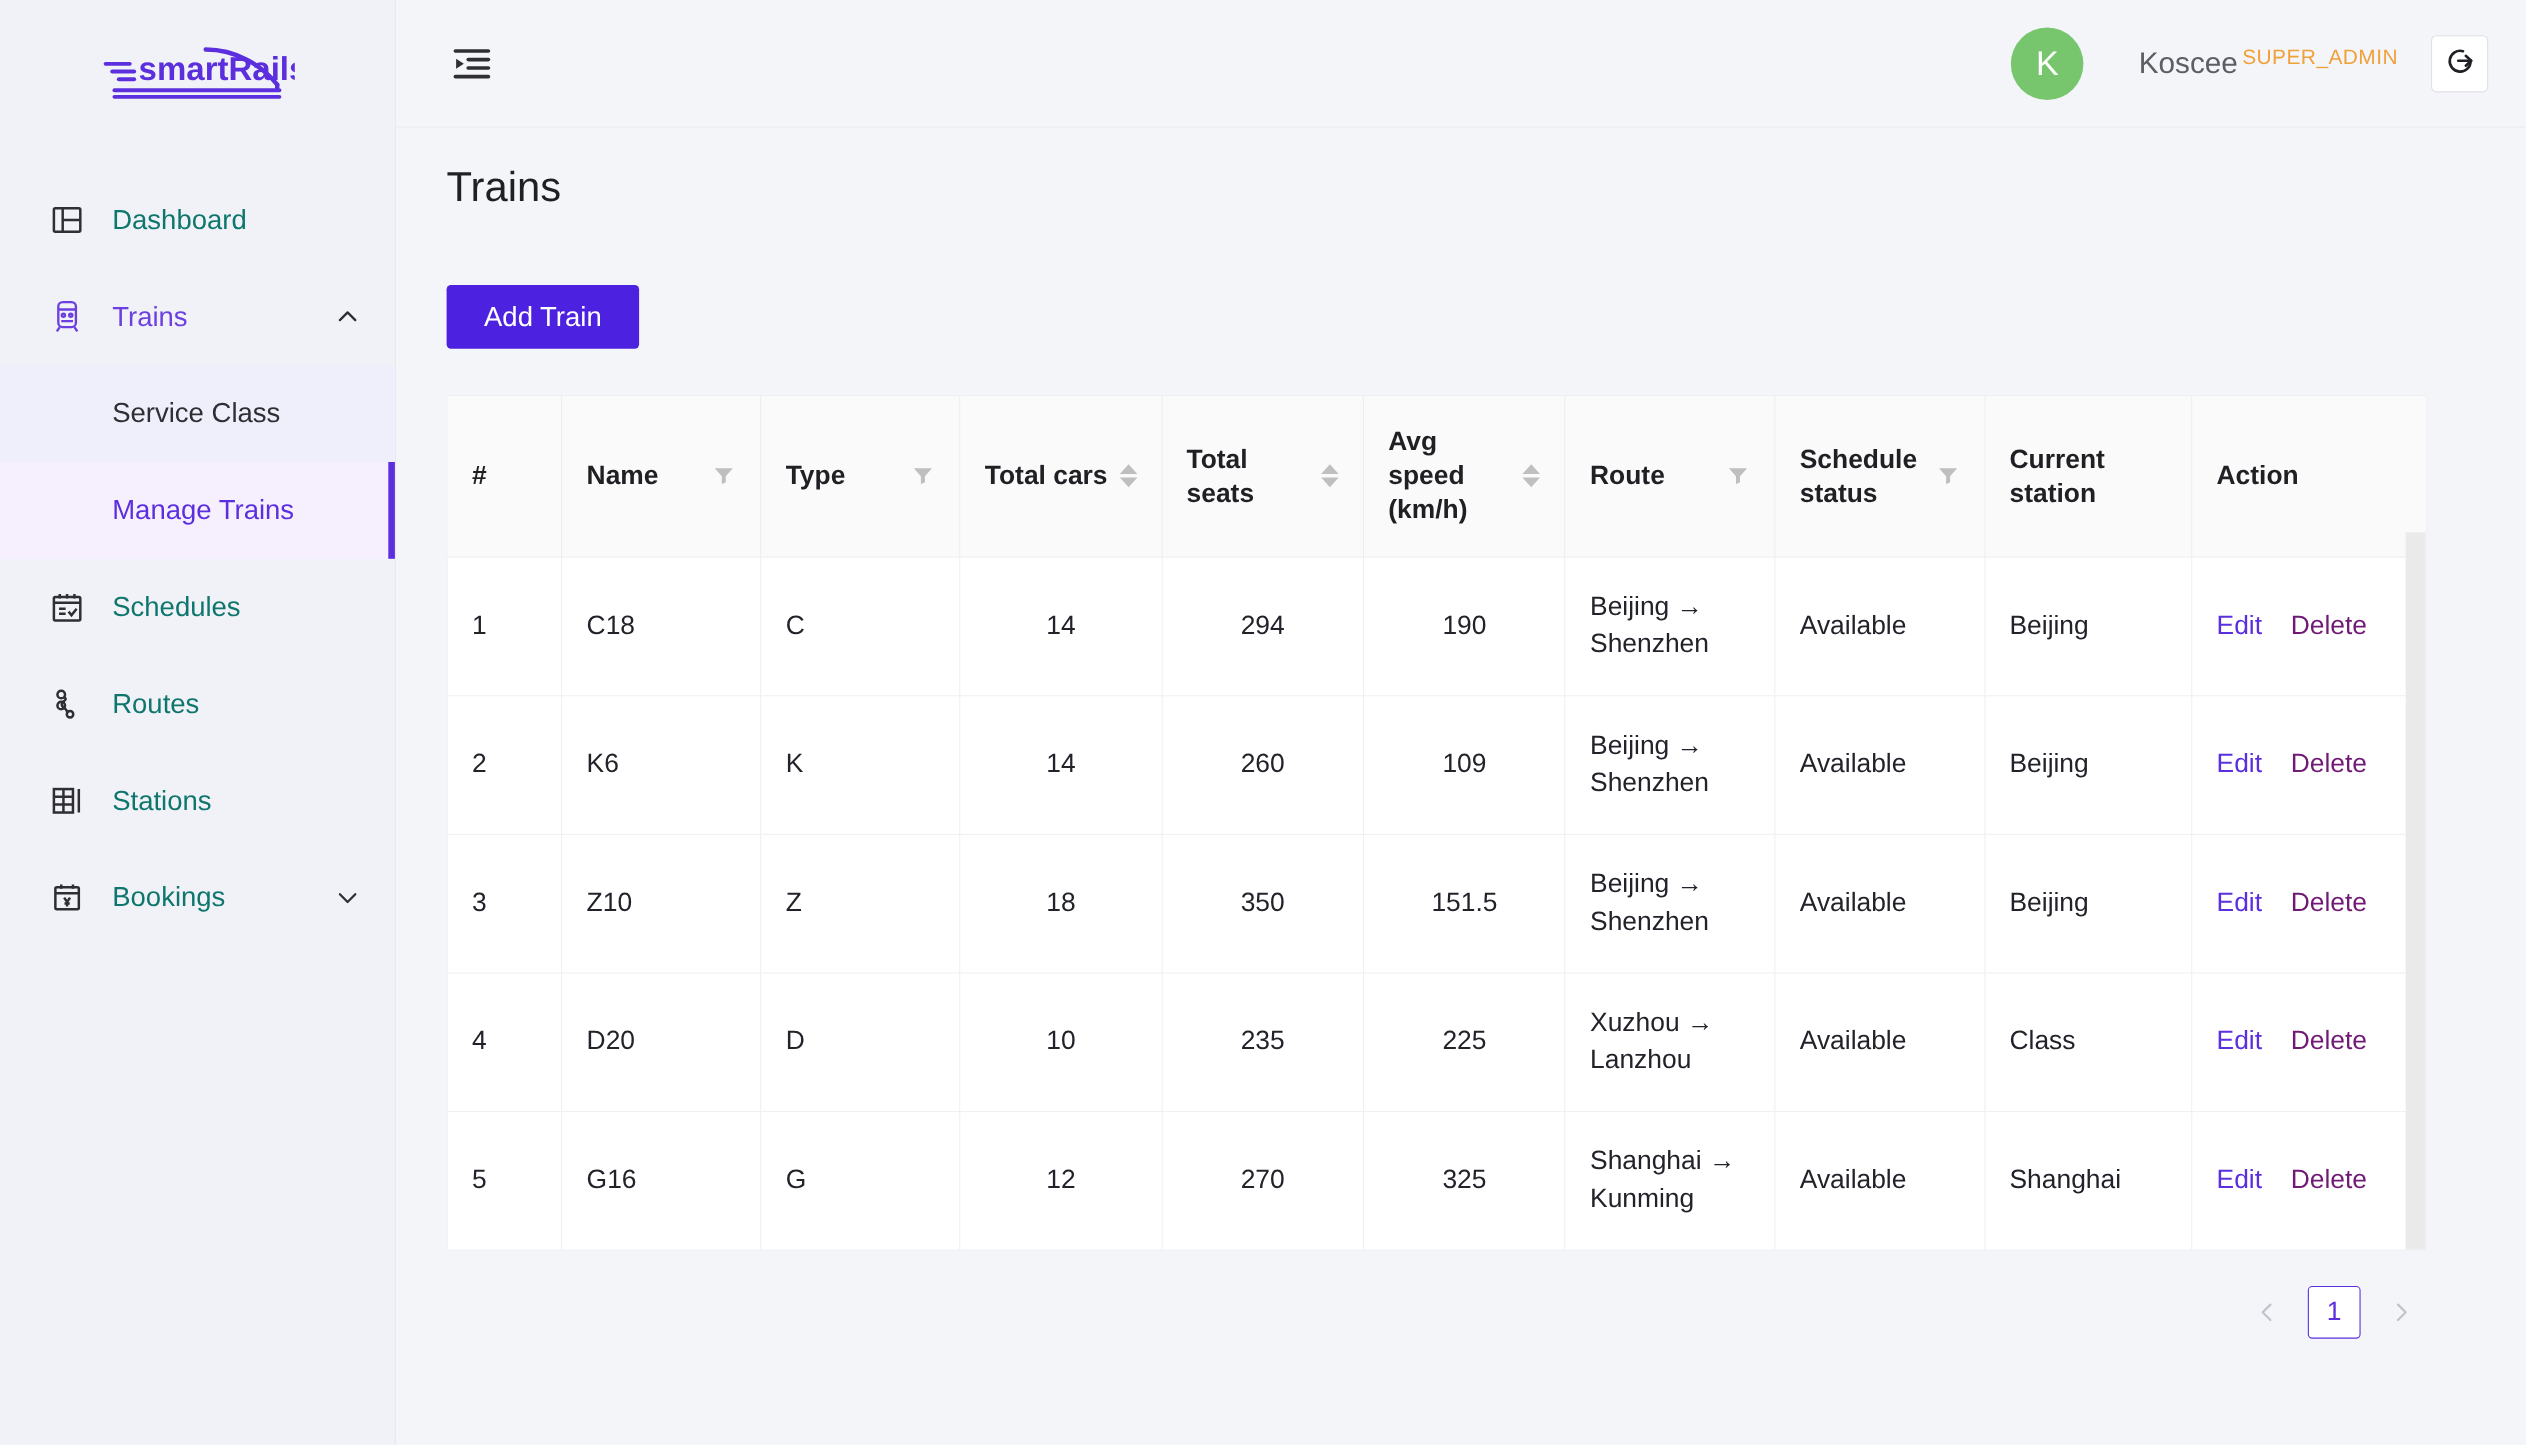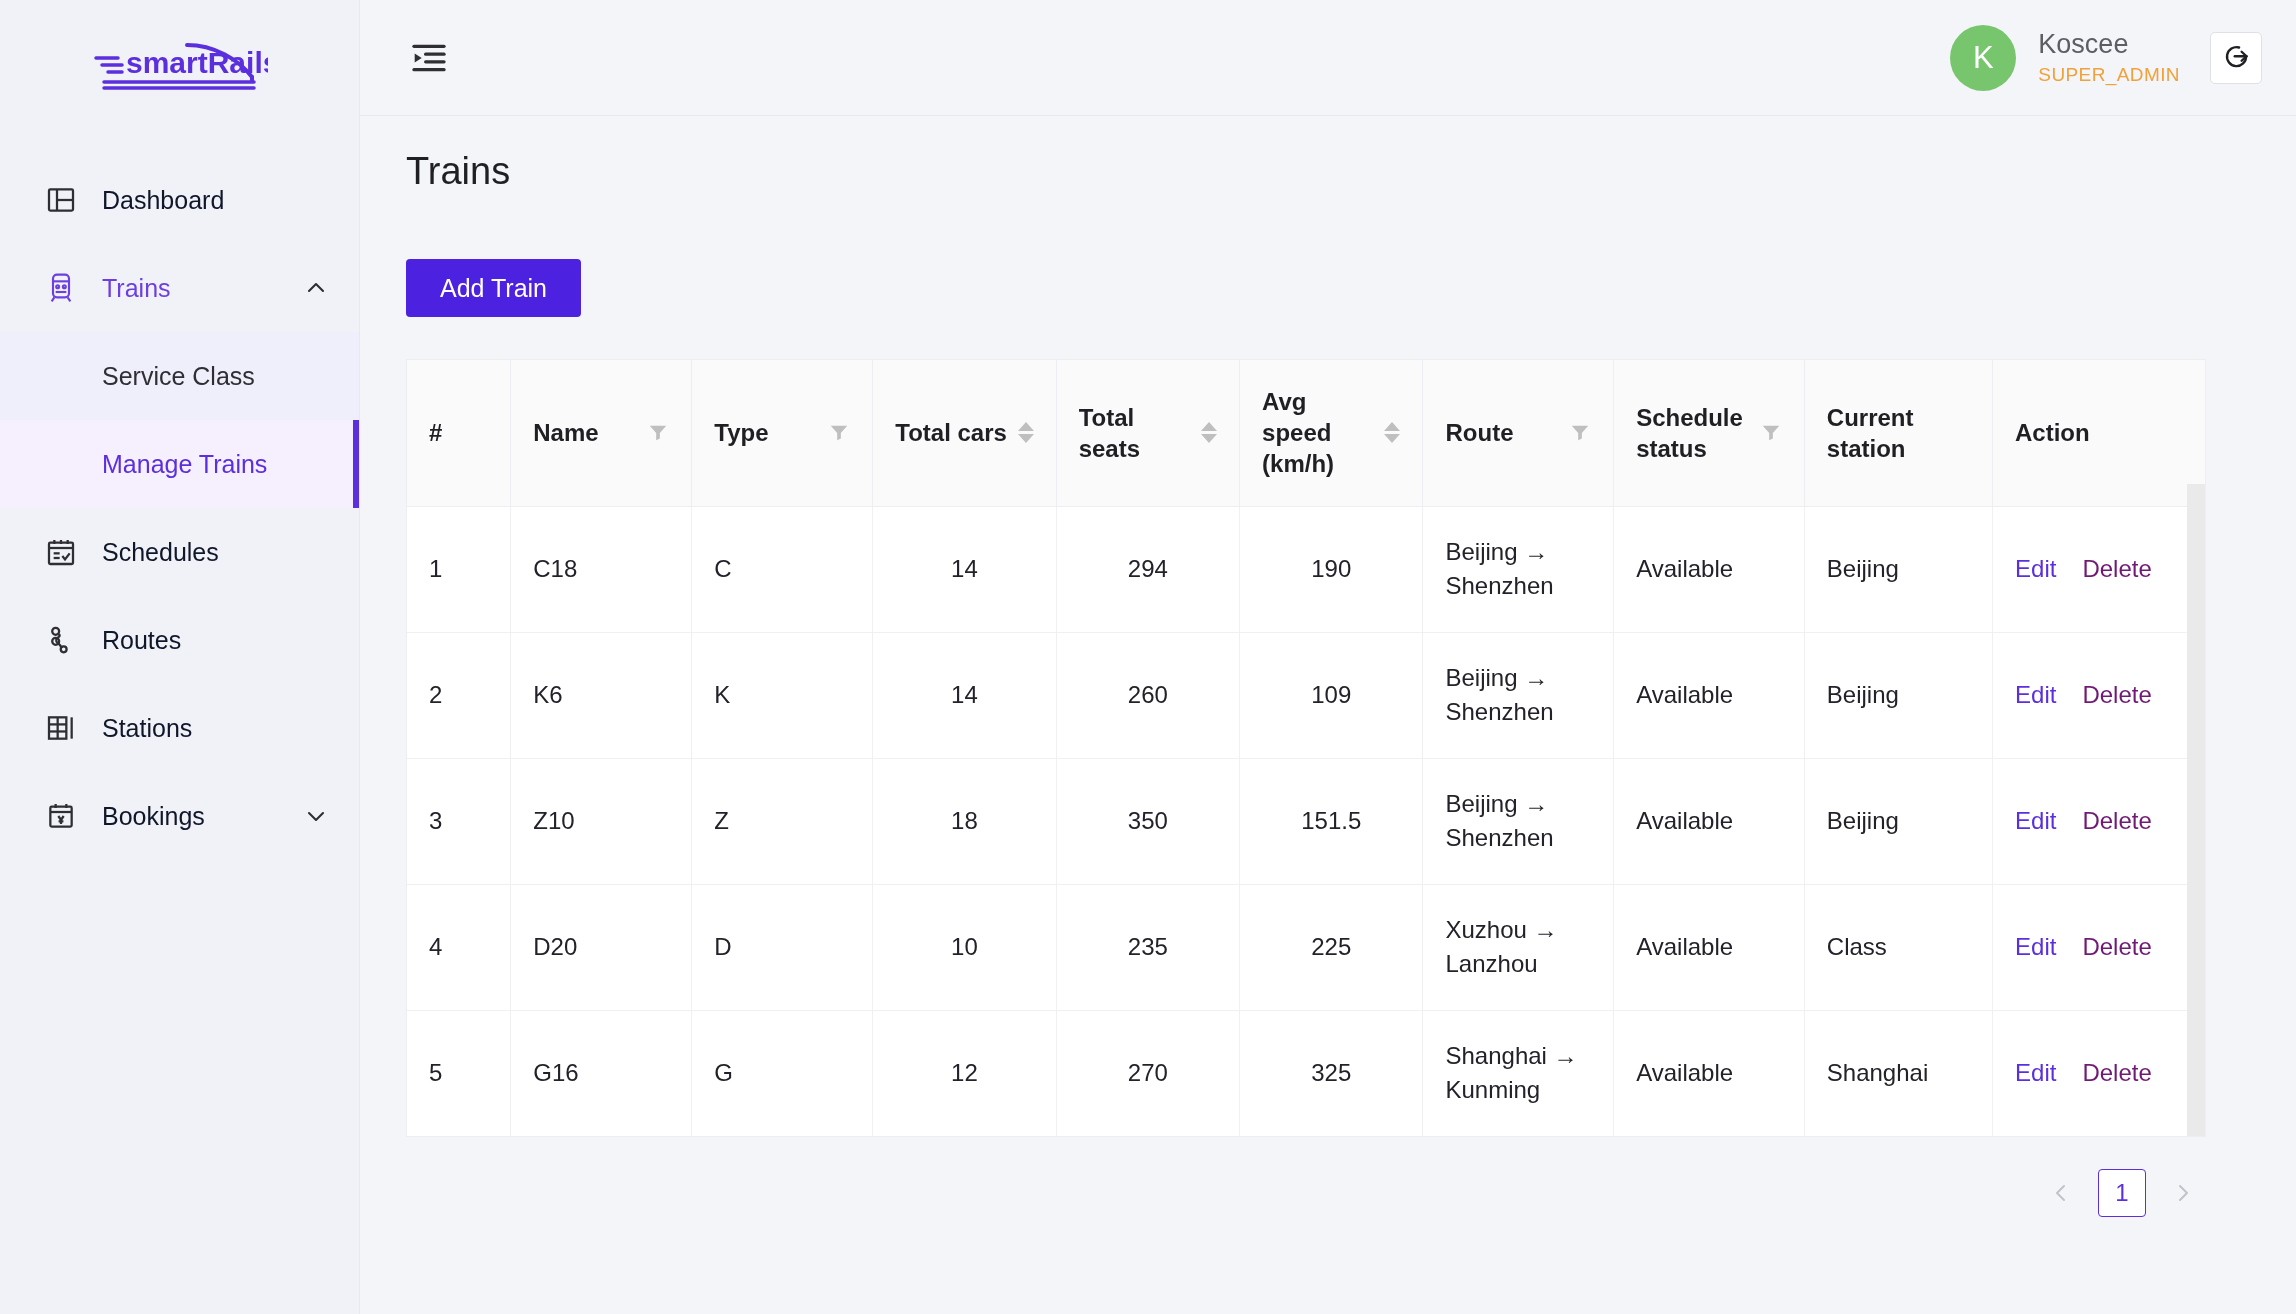--- a/index.html
+++ b/index.html
@@ -23,21 +23,21 @@
     height: 128px;
     display: flex; align-items: center; justify-content: center;
   }
   .logo { width: 176px; height: 62px; display:block; }
 
   .nav { padding-top: 28px; }
   .nav-item {
     display: flex; align-items: center;
     height: 88px;
     padding-left: 44px; padding-right: 30px;
-    color: #0f172a;
+    color: #0f766e;
     font-size: 25px;
     cursor: pointer;
     position: relative;
   }
   .nav-item .ico {
     width: 34px; height: 34px; flex: 0 0 34px;
     margin-right: 24px;
     display: flex; align-items: center; justify-content: center;
   }
   .nav-item.active-parent { color: #6c3fe0; }
@@ -80,21 +80,21 @@
     cursor: pointer;
   }
   .topbar-right { margin-left: auto; display: flex; align-items: center; gap: 30px; }
   .user-block { display: flex; align-items: center; gap: 22px; }
   .avatar {
     width: 66px; height: 66px; border-radius: 50%;
     background: #77c66e; color: #fff;
     display: flex; align-items: center; justify-content: center;
     font-size: 31px;
   }
-  .user-text { display: flex; flex-direction: column; gap: 4px; }
+  .user-text { display: flex; flex-direction: row; gap: 4px; margin-left: 28px; }
   .user-name { font-size: 27px; color: #5d5d66; }
   .user-role { font-size: 19px; color: #f0a13a; letter-spacing: 0.4px; }
   .logout-btn {
     width: 52px; height: 52px;
     background: #fff; border: 1px solid #dfe0e8; border-radius: 5px;
     display: flex; align-items: center; justify-content: center;
     cursor: pointer;
   }
 
   .content { flex: 1; padding: 0 46px; overflow: hidden; position: relative; }

